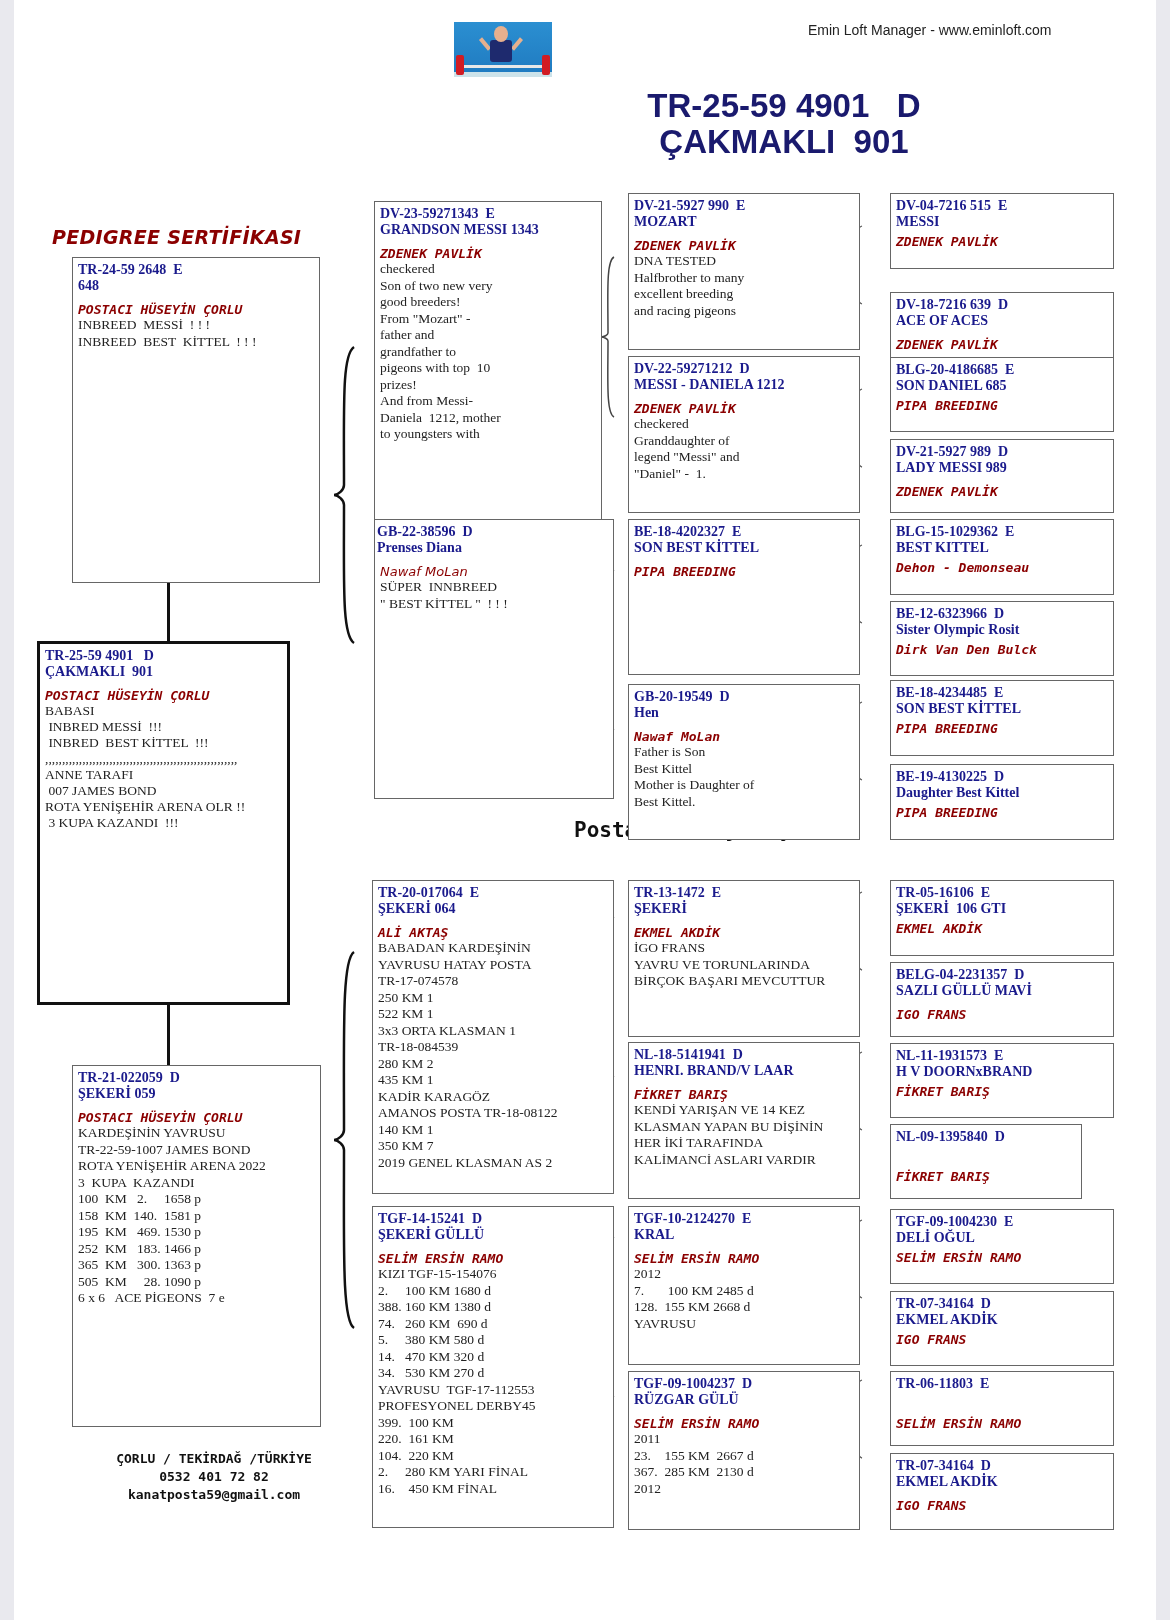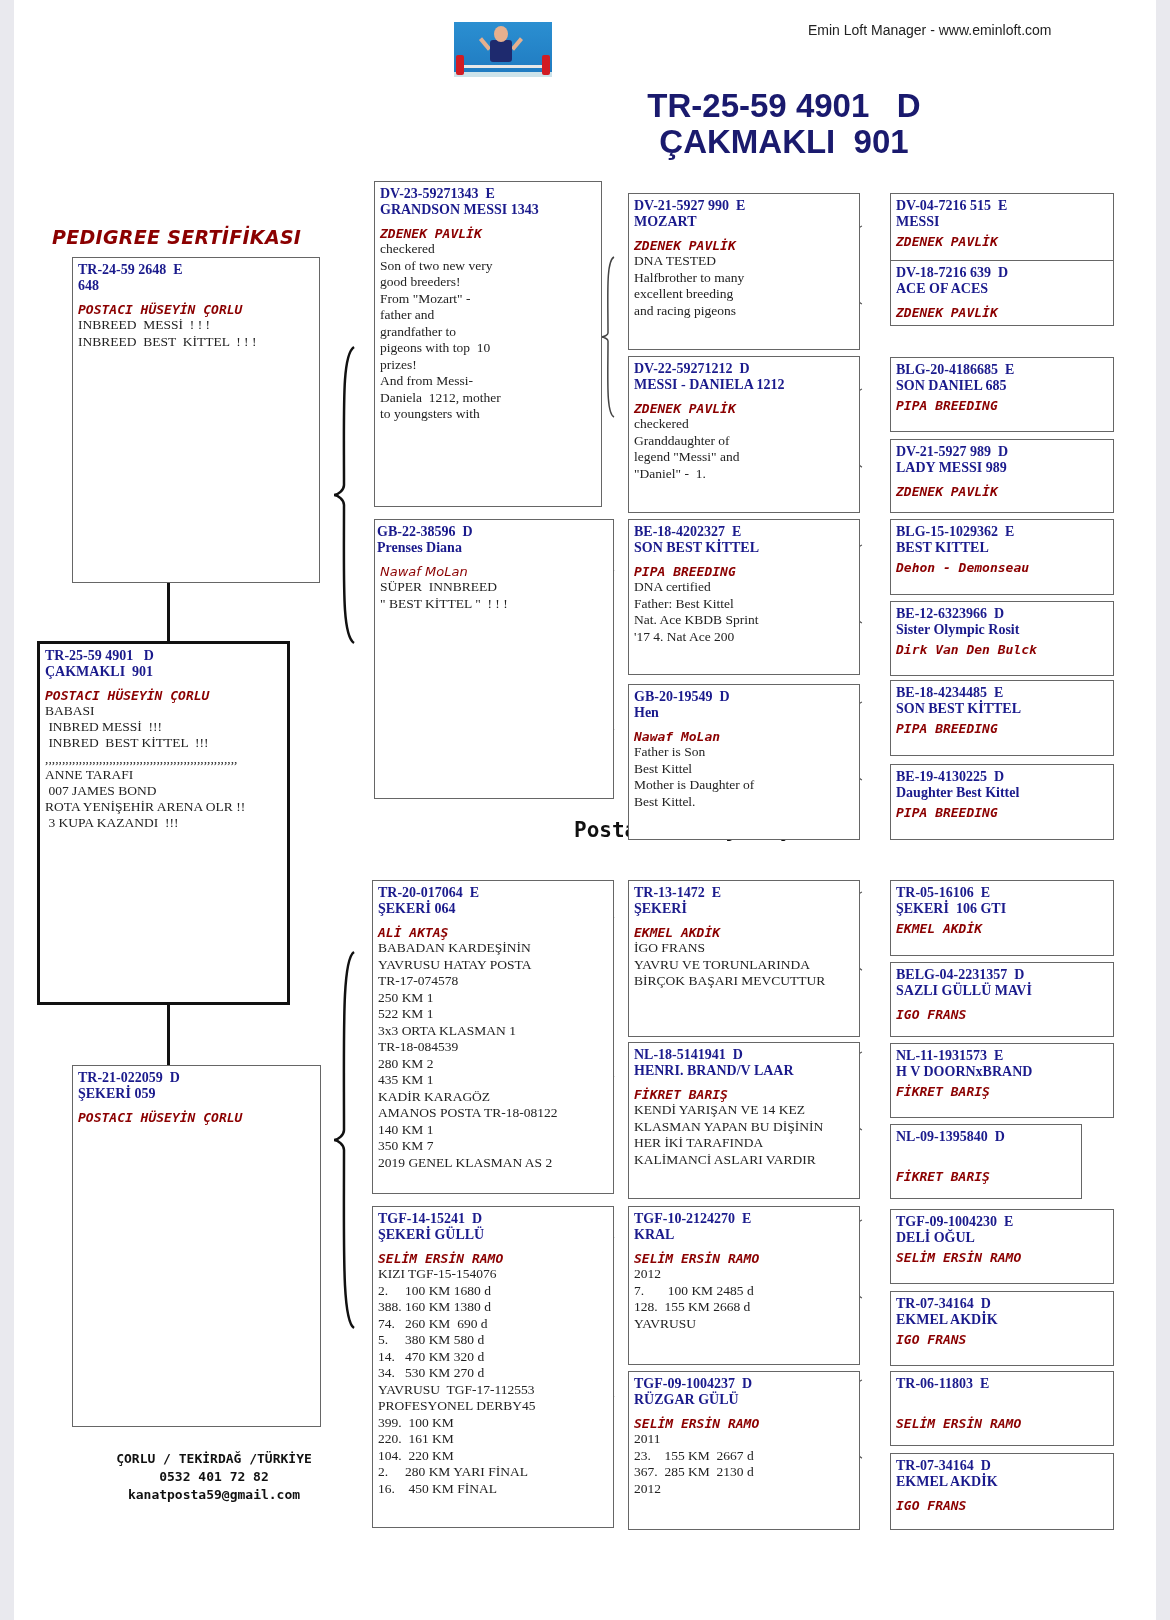--- a/index.html
+++ b/index.html
@@ -74,20 +74,31 @@
  007 JAMES BOND
 ROTA YENİŞEHİR ARENA OLR !!
  3 KUPA KAZANDI  !!!</div>
   </div>
   <div class="vline" style="left:153px;top:1005px;height:60px;"></div>
 
   <div class="box" style="left:58px;top:1065px;width:249px;height:362px;">
     <div class="ring">TR-21-022059  D
 ŞEKERİ 059</div>
     <div class="owner">POSTACI HÜSEYİN ÇORLU</div>
+    <div class="notes">KARDEŞİNİN YAVRUSU
+TR-22-59-1007 JAMES BOND
+ROTA YENİŞEHİR ARENA 2022
+3  KUPA  KAZANDI
+100  KM   2.     1658 p
+158  KM  140.  1581 p
+195  KM   469. 1530 p
+252  KM   183. 1466 p
+365  KM   300. 1363 p
+505  KM     28. 1090 p
+6 x 6   ACE PİGEONS  7 e</div>
   </div>
 
   <div class="abs footer">
     <div>ÇORLU / TEKİRDAĞ /TÜRKİYE</div>
     <div>0532 401 72 82</div>
     <div>kanatposta59@gmail.com</div>
   </div>
 
   <div class="abs section-title">Postacı Hüseyin Çorlu</div>
 
@@ -129,21 +140,21 @@
   <svg class="brace" style="left:836px;top:1050px;" width="14" height="82" viewBox="0 0 14 82">
       <path d="M12 2 C5 4,7 20,7 38 C7 40,4 41,1 41 C4 41,7 42,7 44 C7 62,5 78,12 80" fill="none" stroke="#555" stroke-width="1.3"></path>
     </svg>
   <svg class="brace" style="left:836px;top:1218px;" width="14" height="82" viewBox="0 0 14 82">
       <path d="M12 2 C5 4,7 20,7 38 C7 40,4 41,1 41 C4 41,7 42,7 44 C7 62,5 78,12 80" fill="none" stroke="#555" stroke-width="1.3"></path>
     </svg>
   <svg class="brace" style="left:836px;top:1378px;" width="14" height="82" viewBox="0 0 14 82">
       <path d="M12 2 C5 4,7 20,7 38 C7 40,4 41,1 41 C4 41,7 42,7 44 C7 62,5 78,12 80" fill="none" stroke="#555" stroke-width="1.3"></path>
     </svg>
 
-  <div class="box" style="left:360px;top:181px;width:228px;height:326px;">
+  <div class="box" style="left:360px;top:201px;width:228px;height:326px;">
     <div class="ring">DV-23-59271343  E
 GRANDSON MESSI 1343</div>
     <div class="owner">ZDENEK PAVLİK</div>
     <div class="notes">checkered
 Son of two new very
 good breeders!
 From "Mozart" -
 father and
 grandfather to
 pigeons with top  10
@@ -213,24 +224,20 @@
     <div class="owner">ZDENEK PAVLİK</div>
     <div class="notes">checkered
 Granddaughter of
 legend "Messi" and
 "Daniel" -  1.</div>
   </div>
   <div class="box" style="left:614px;top:519px;width:232px;height:156px;">
     <div class="ring">BE-18-4202327  E
 SON BEST KİTTEL</div>
     <div class="owner">PIPA BREEDING</div>
-    <div class="notes">DNA certified
-Father: Best Kittel
-Nat. Ace KBDB Sprint
-'17 4. Nat Ace 200</div>
   </div>
   <div class="box" style="left:614px;top:684px;width:232px;height:156px;">
     <div class="ring">GB-20-19549  D
 Hen</div>
     <div class="owner" style="font-family:'DejaVu Sans Mono', monospace;">Nawaf MoLan</div>
     <div class="notes">Father is Son
 Best Kittel
 Mother is Daughter of
 Best Kittel.</div>
   </div>
@@ -268,21 +275,21 @@
 23.    155 KM  2667 d
 367.  285 KM  2130 d
 2012</div>
   </div>
 
   <div class="box" style="left:876px;top:193px;width:224px;height:76px;">
     <div class="ring">DV-04-7216 515  E
 MESSI</div>
     <div class="owner tight">ZDENEK PAVLİK</div>
   </div>
-  <div class="box" style="left:876px;top:260px;width:224px;height:66px;">
+  <div class="box" style="left:876px;top:292px;width:224px;height:66px;">
     <div class="ring">DV-18-7216 639  D
 ACE OF ACES</div>
     <div class="owner">ZDENEK PAVLİK</div>
   </div>
   <div class="box" style="left:876px;top:357px;width:224px;height:75px;">
     <div class="ring">BLG-20-4186685  E
 SON DANIEL 685</div>
     <div class="owner tight">PIPA BREEDING</div>
   </div>
   <div class="box" style="left:876px;top:439px;width:224px;height:74px;">

